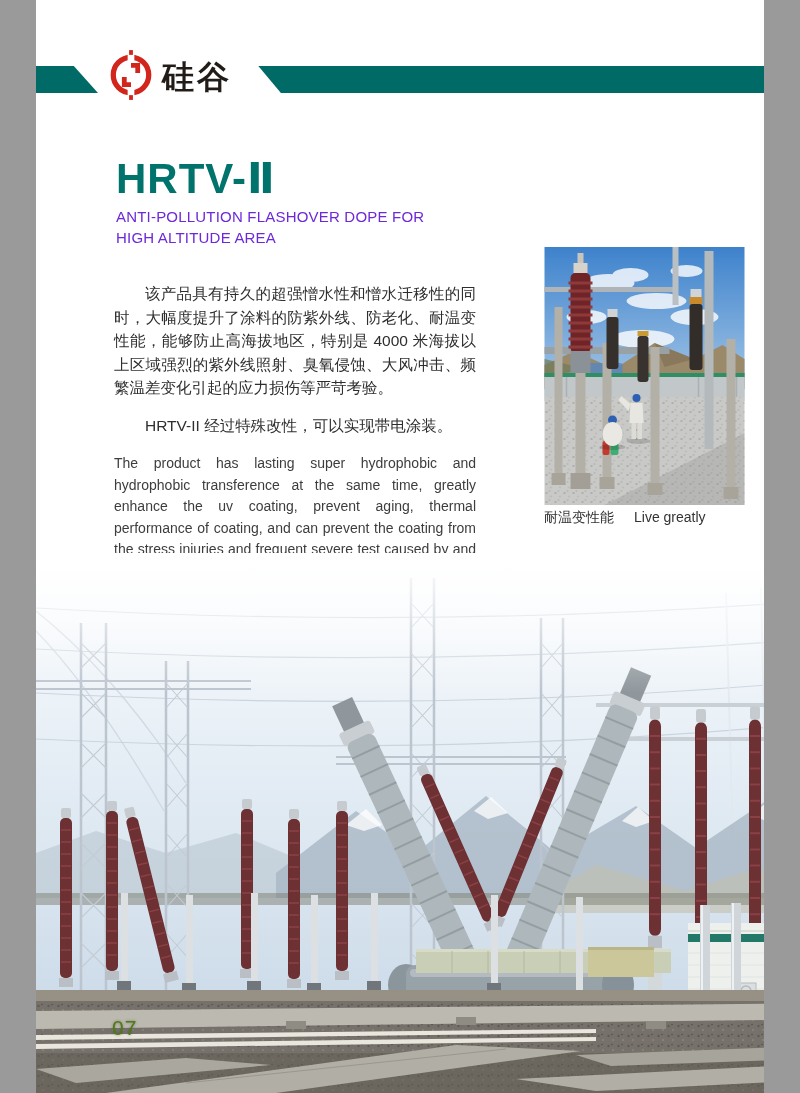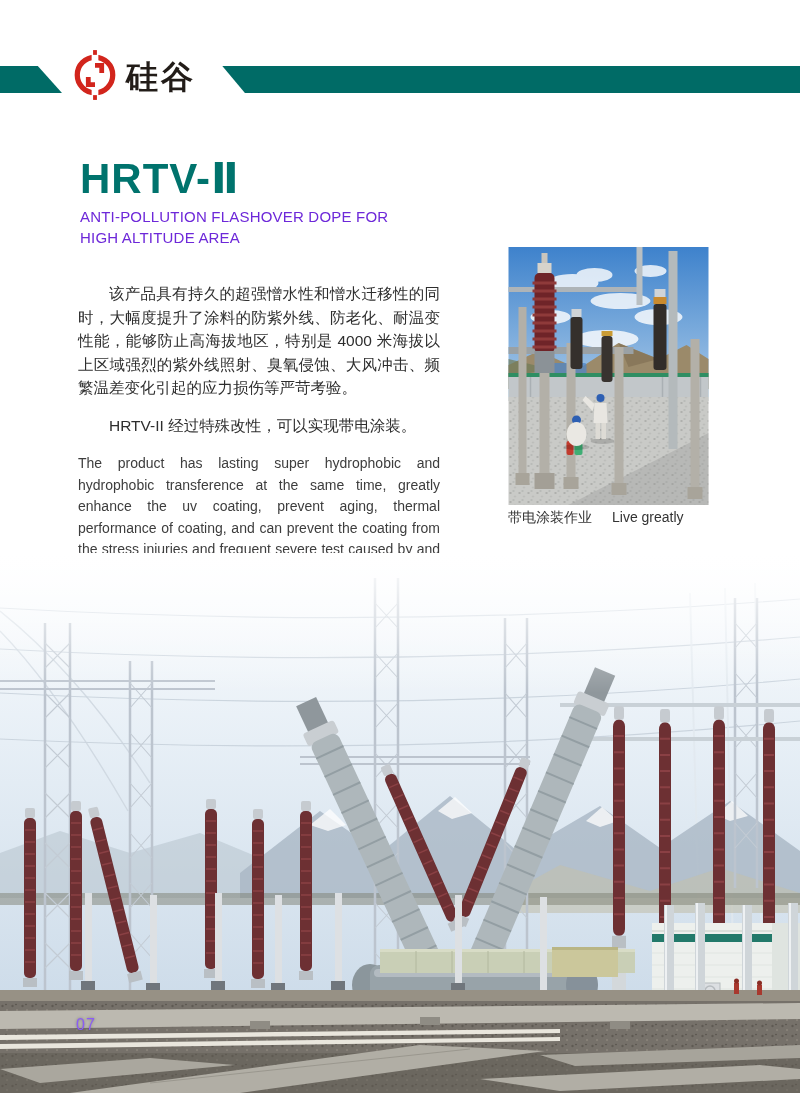--- a/index.html
+++ b/index.html
@@ -1,18 +1,18 @@
 <!DOCTYPE html>
 <html><head>
 <meta charset="utf-8">
 <style>
   * { box-sizing: border-box; }
   html,body { margin:0; padding:0; background:#9a9a9a; }
   .page {
-    position:relative; width:800px; height:1093px; margin:0 auto;
+    position:relative; width:728px; height:1093px; margin:0 auto;
     background:#ffffff; overflow:hidden;
     font-family:"Liberation Sans","DejaVu Sans",sans-serif;
   }
 
   
   .band { position:absolute; top:66px; height:27px; background:#006b66; }
   .band-left  { left:0; width:62px;  clip-path:polygon(0 0, 61% 0, 100% 100%, 0 100%); }
   .band-right { left:220px; width:580px; clip-path:polygon(0.4% 0, 100% 0, 100% 100%, 4.3% 100%); }
   .brand { position:absolute; left:72px; top:50px; display:flex; align-items:center; gap:8px; }
   .brand-name {
@@ -49,21 +49,21 @@
   .side-photo svg { display:block; }
   .photo-caption {
     position:absolute; left:508px; top:509px; display:flex; gap:20px;
     font-size:14px; color:#333333; white-space:nowrap;
   }
 
   
   .bottom-photo { position:absolute; left:0; top:553px; width:800px; height:540px; overflow:hidden; }
   .page-number {
     position:absolute; left:76px; top:1016px; z-index:6;
-    color:#8b5cf6; font-size:16px; font-weight:500; letter-spacing:1px;
+    color:#4d7c0f; font-size:21px; font-weight:500; letter-spacing:1px;
     text-shadow:0 0 3px rgba(40,40,40,0.45);
   }
 </style>
 </head>
 <body>
 
 <div class="page">
 
   <div class="band band-left"></div>
   <div class="band band-right"></div>
@@ -182,21 +182,21 @@
       <rect x="87" y="176" width="4.5" height="16" fill="#dddbd5"></rect>
       <rect x="93" y="176" width="4.5" height="16" fill="#dddbd5"></rect>
 
       <ellipse cx="68" cy="200" rx="13" ry="3" fill="#000000" opacity="0.15"></ellipse>
       <circle cx="68" cy="173" r="4.5" fill="#2d5fb3"></circle>
       <ellipse cx="68" cy="187" rx="10" ry="12" fill="#eae8e3"></ellipse>
     </svg>
   </div>
 
   <div class="photo-caption">
-    <span>带电涂装作业</span>
+    <span>耐温变性能</span>
     <span>Live greatly</span>
   </div>
 
   <div class="bottom-photo">
     <svg width="800" height="540" viewBox="0 0 800 540" aria-hidden="true">
       <defs>
         <linearGradient id="bsky" x1="0" y1="0" x2="0" y2="1">
           <stop offset="0" stop-color="#fcfdfe"></stop>
             <stop offset="0.35" stop-color="#e7eff6"></stop>
           <stop offset="1" stop-color="#c4d5e5"></stop>

